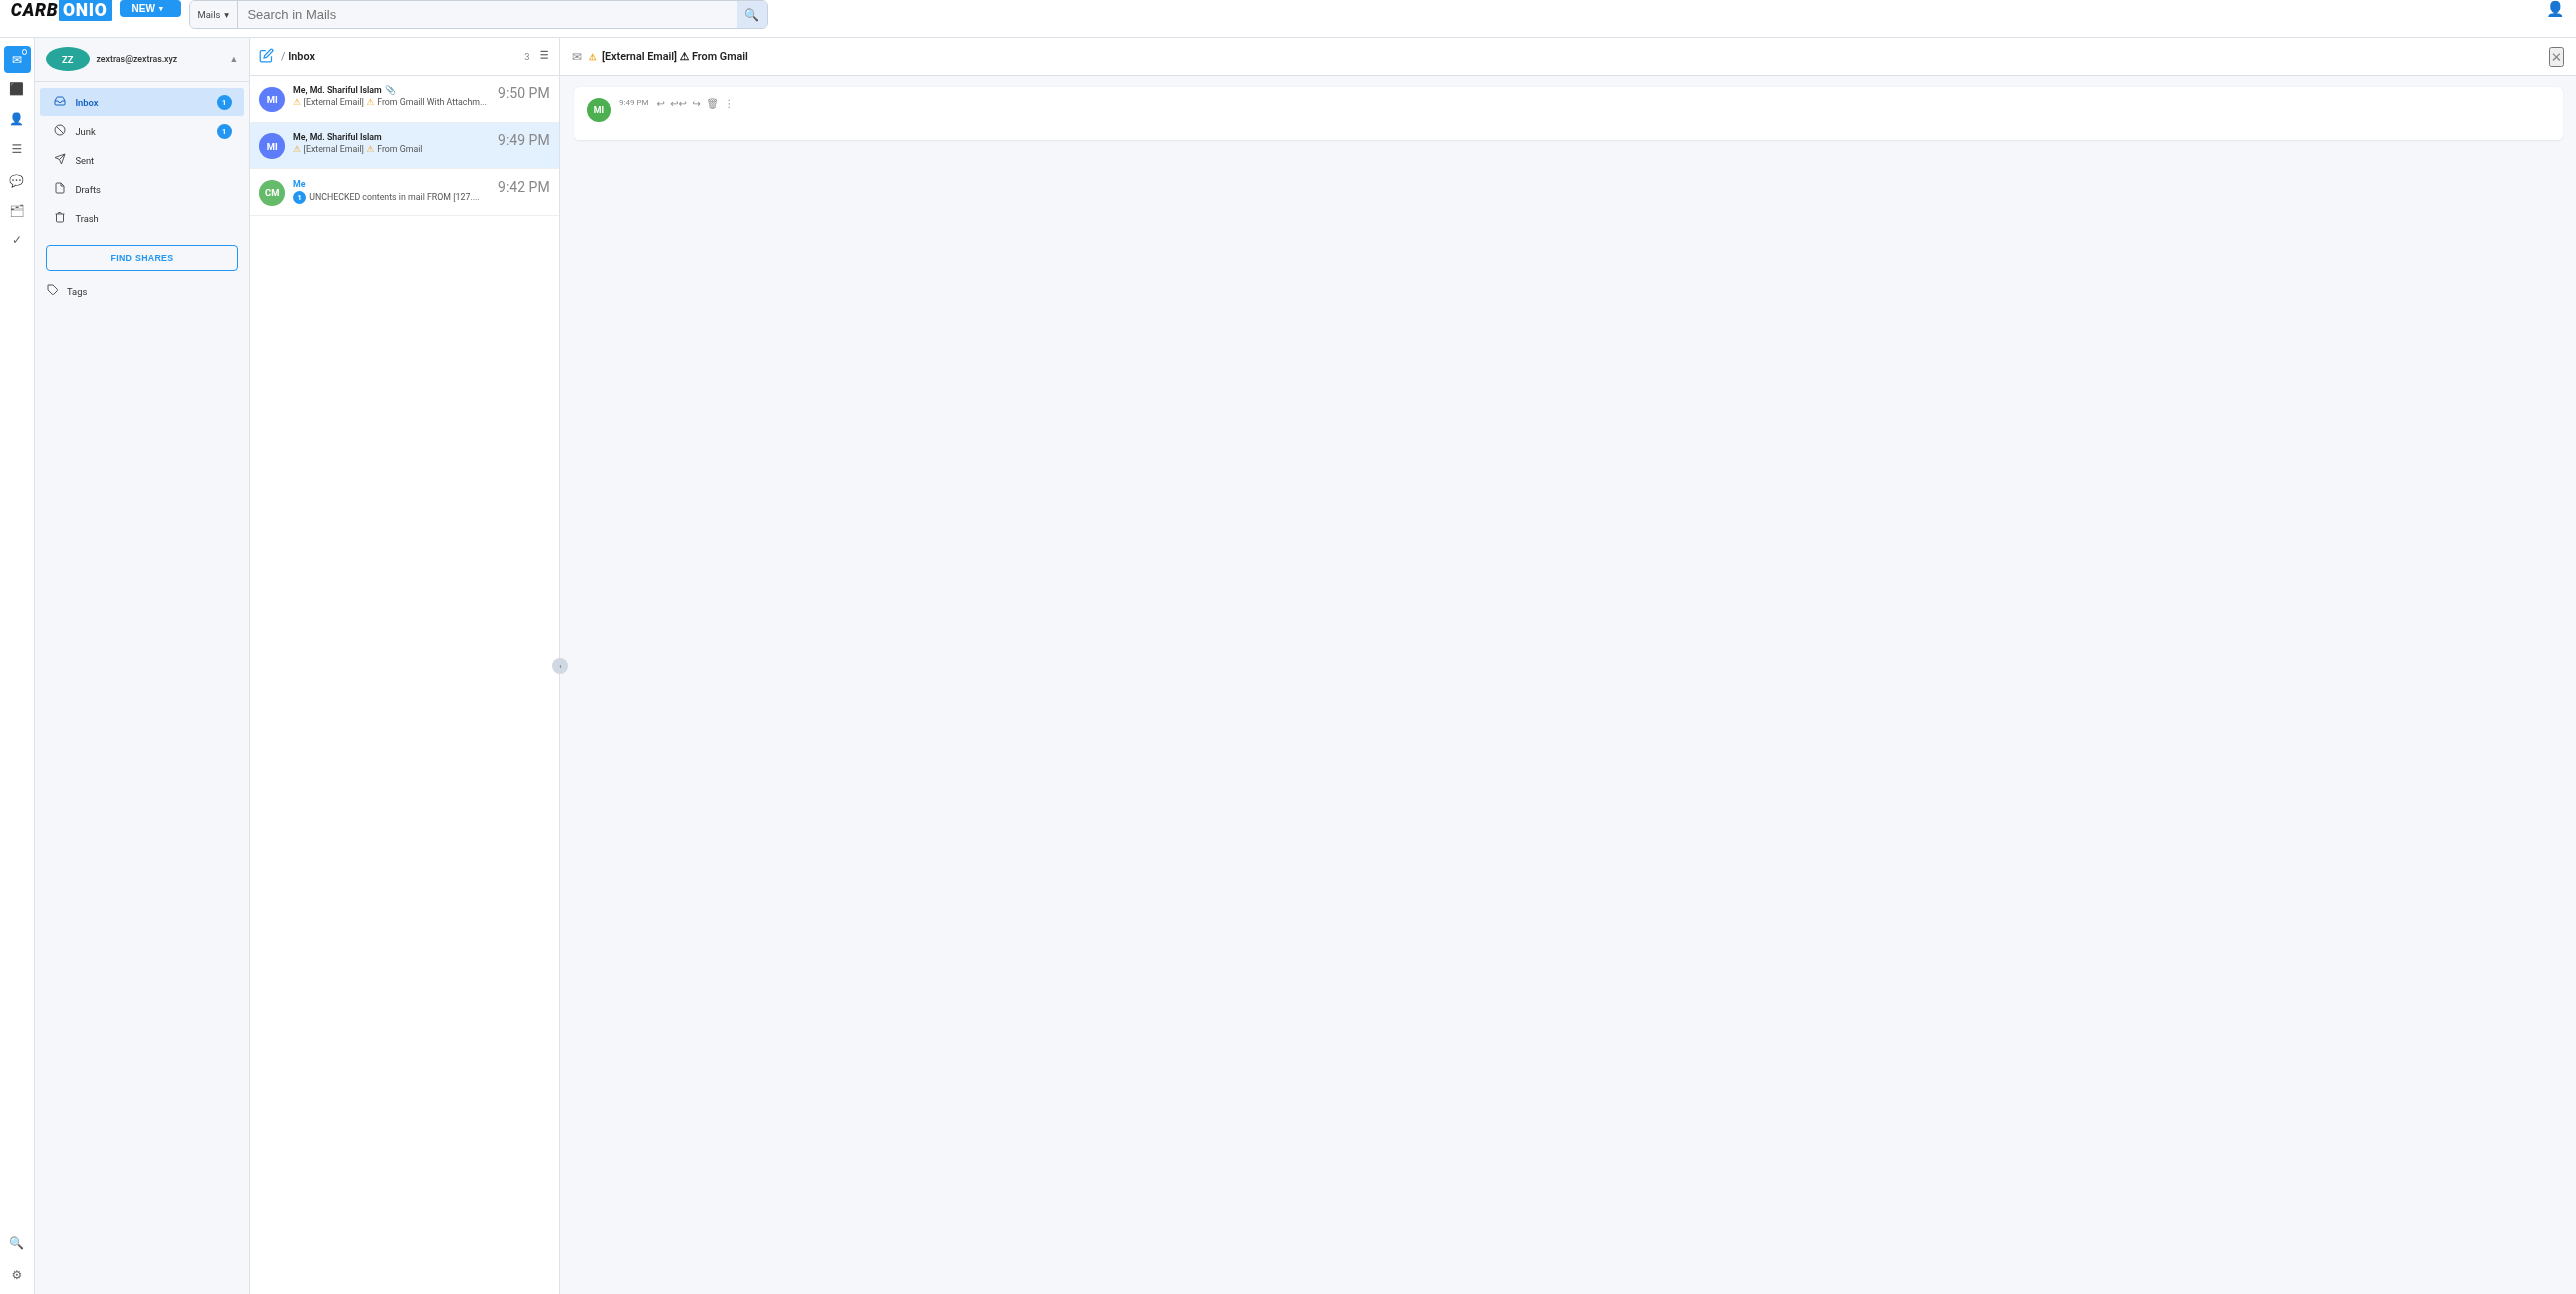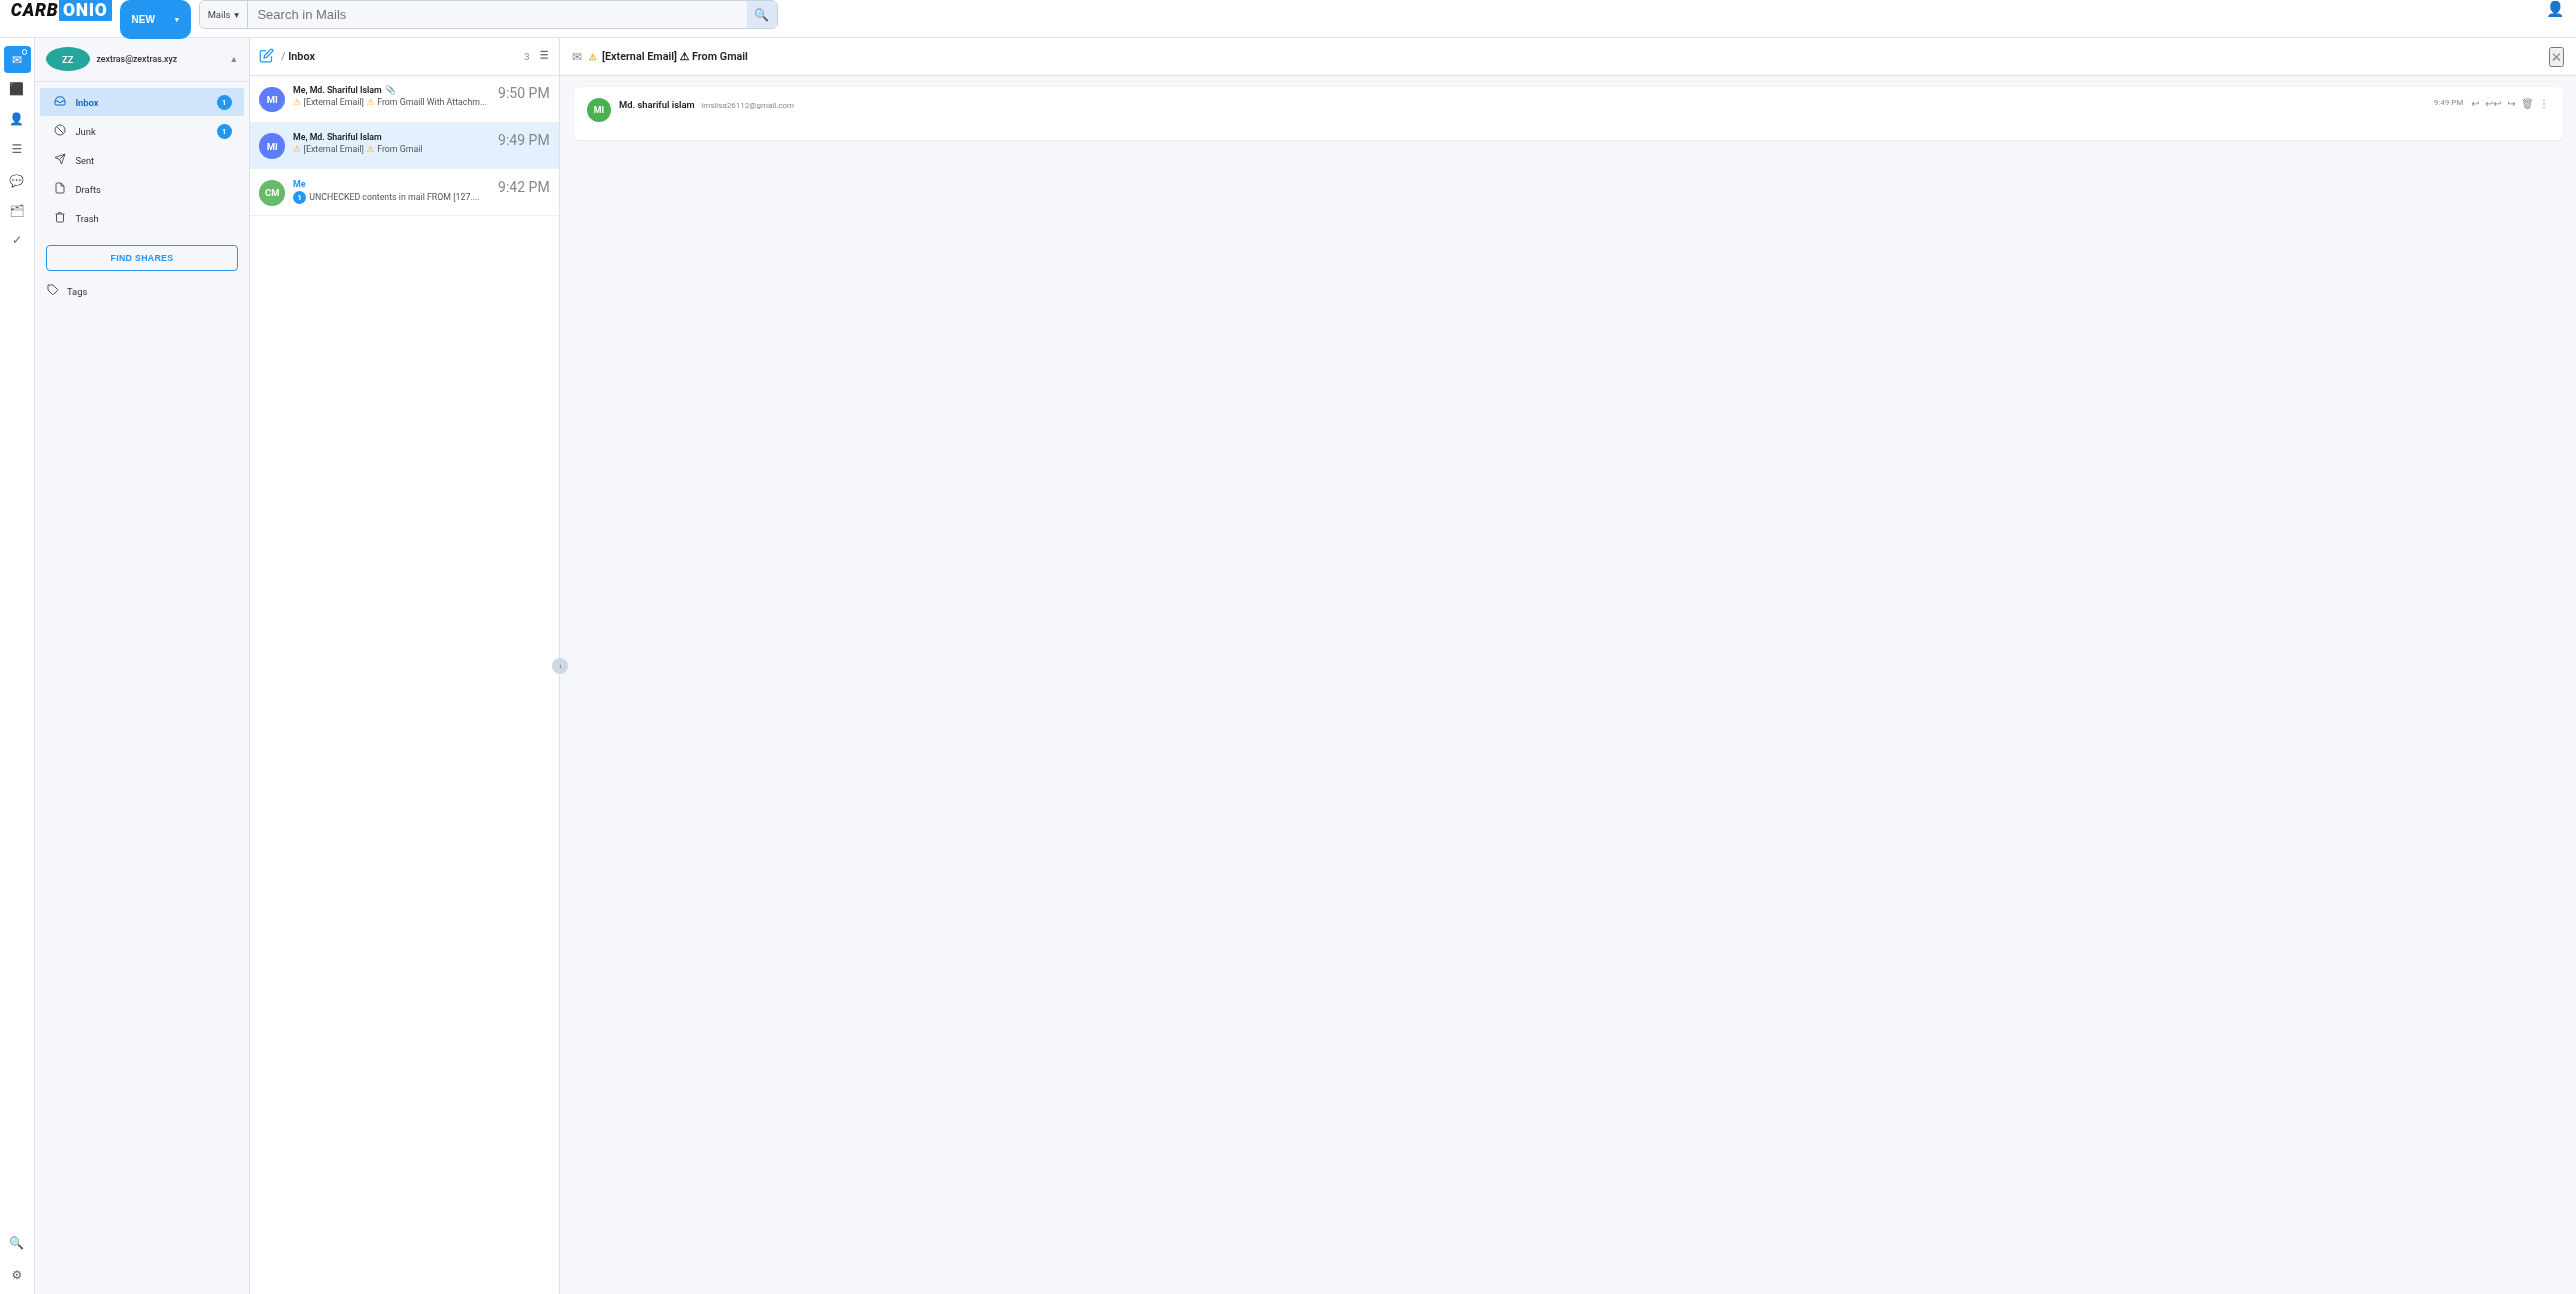--- a/index.html
+++ b/index.html
@@ -7,23 +7,23 @@
 
     
     .topbar {
       display: flex; align-items: flex-start; background: #ffffff; height: 38px;
       padding: 0 10.8px; gap: 8px; border-bottom: 0.7px solid #dde2e8;
       position: fixed; top: 0; left: 0; right: 0; z-index: 100;
     }
     .logo { font-size: 17.5px; font-weight: 900; letter-spacing: 0.7px; color: #111; font-style: italic; }
     .logo span { background: #2196f3; color: #fff; padding: 1.3px 4px; border-radius: 1.3px; font-style: normal; margin-left: 0.7px; }
     .new-btn {
-      background: #2196f3; color: #fff; border: none; border-radius: 10px;
-      padding: 14px 12px; font-size: 10px; font-weight: 600; cursor: pointer;
-      display: flex; align-items: center; gap: 20px; min-width: 61px;
+      background: #2196f3; color: #fff; border: none; border-radius: 4px;
+      padding: 3px 12px; font-size: 10px; font-weight: 600; cursor: pointer;
+      display: flex; align-items: center; gap: 4px; min-width: 61px;
     }
     .new-btn .chevron { font-size: 7.4px; }
     .search-area {
       display: flex; align-items: center; flex: 1; border: 0.7px solid #c8d0da;
       border-radius: 6px; background: #f5f7fa; overflow: hidden; max-width: 579px;
     }
     .search-dropdown {
       display: flex; align-items: center; padding: 0 8px; height: 27px;
       border-right: 0.7px solid #c8d0da; background: #f5f7fa; cursor: pointer;
       font-size: 9.4px; color: #444; gap: 4px; white-space: nowrap;
@@ -400,24 +400,20 @@
         <span class="warning-icon">⚠</span>
         <span>[External Email] ⚠ From Gmail</span>
       </div>
       <button class="close-btn">✕</button>
     </div>
 
     <div class="email-thread">
       <div class="email-card">
         <div class="email-card-header">
           <div class="email-sender-avatar">MI</div>
-          <div class="email-sender-info">
-            <span class="email-sender-name">Md. shariful islam</span>
-            <span class="email-sender-addr">imsilsa26112@gmail.com</span>
-          </div>
           <span class="email-time">9:49 PM</span>
           <div class="email-actions">
             <button class="email-action-btn" title="Reply">↩</button>
             <button class="email-action-btn" title="Reply All">↩↩</button>
             <button class="email-action-btn" title="Forward">↪</button>
             <button class="email-action-btn" title="Delete">🗑</button>
             <button class="email-action-btn" title="More">⋮</button>
           </div>
         </div>
       </div>

